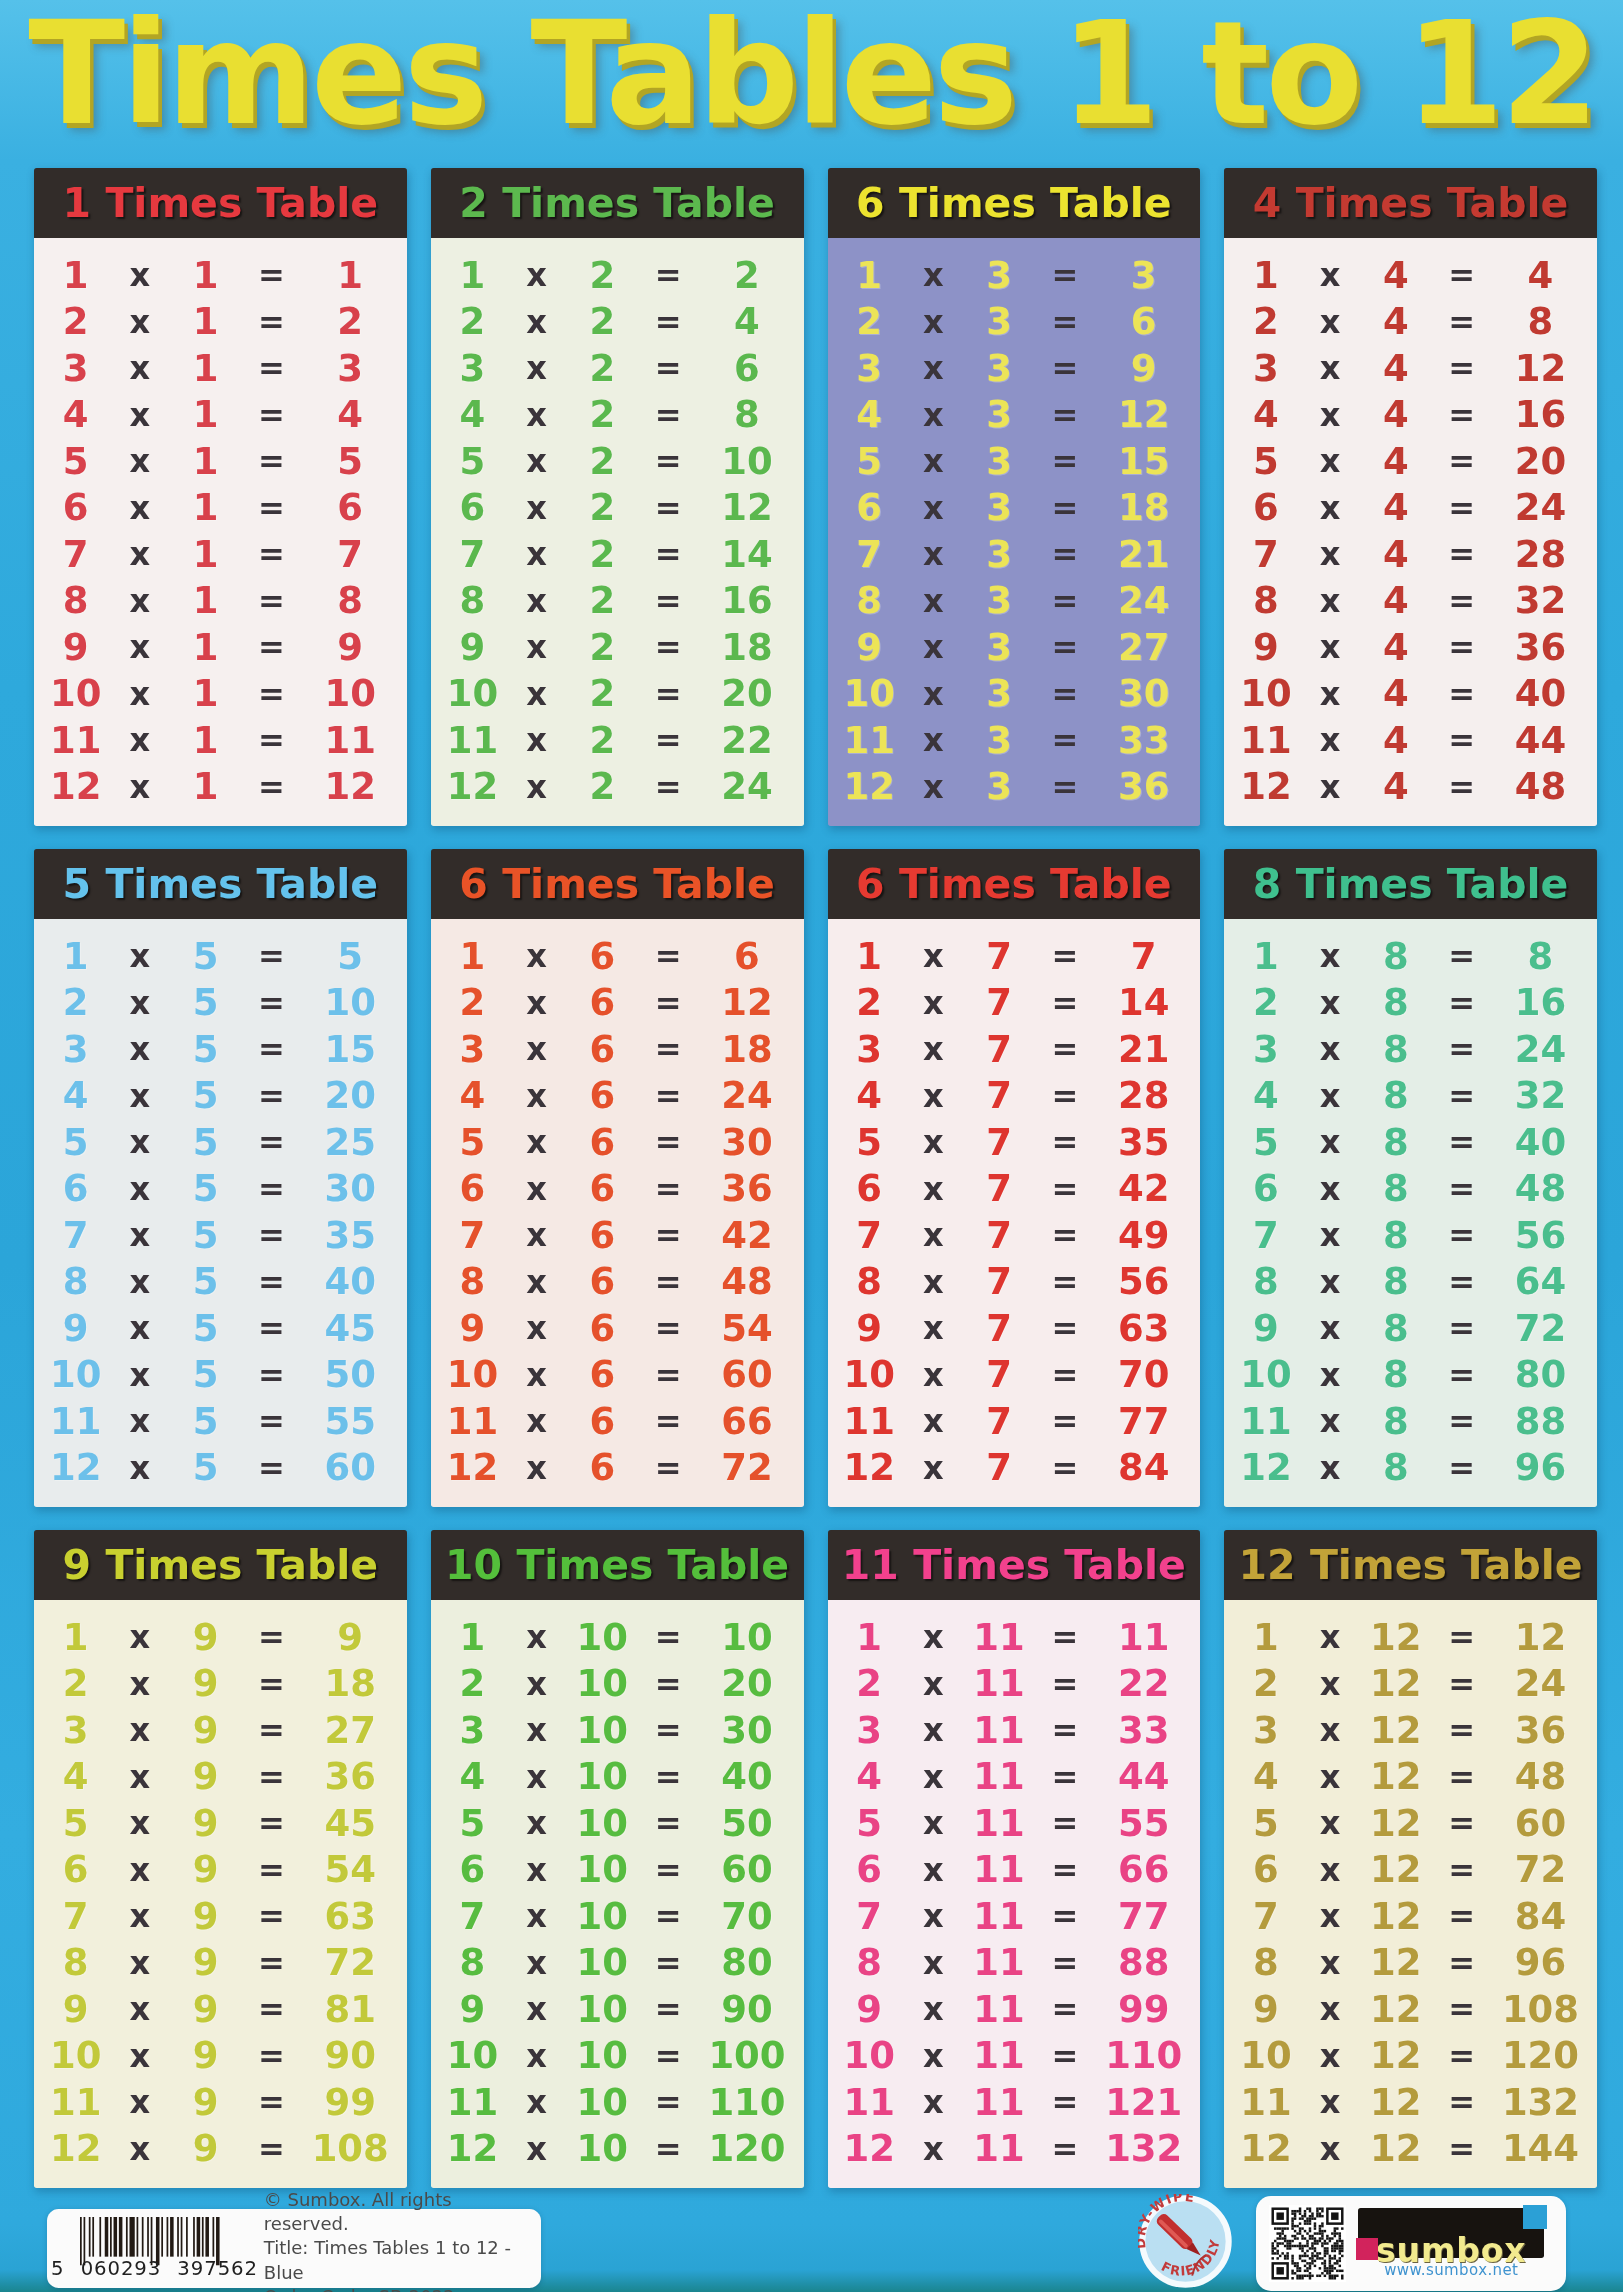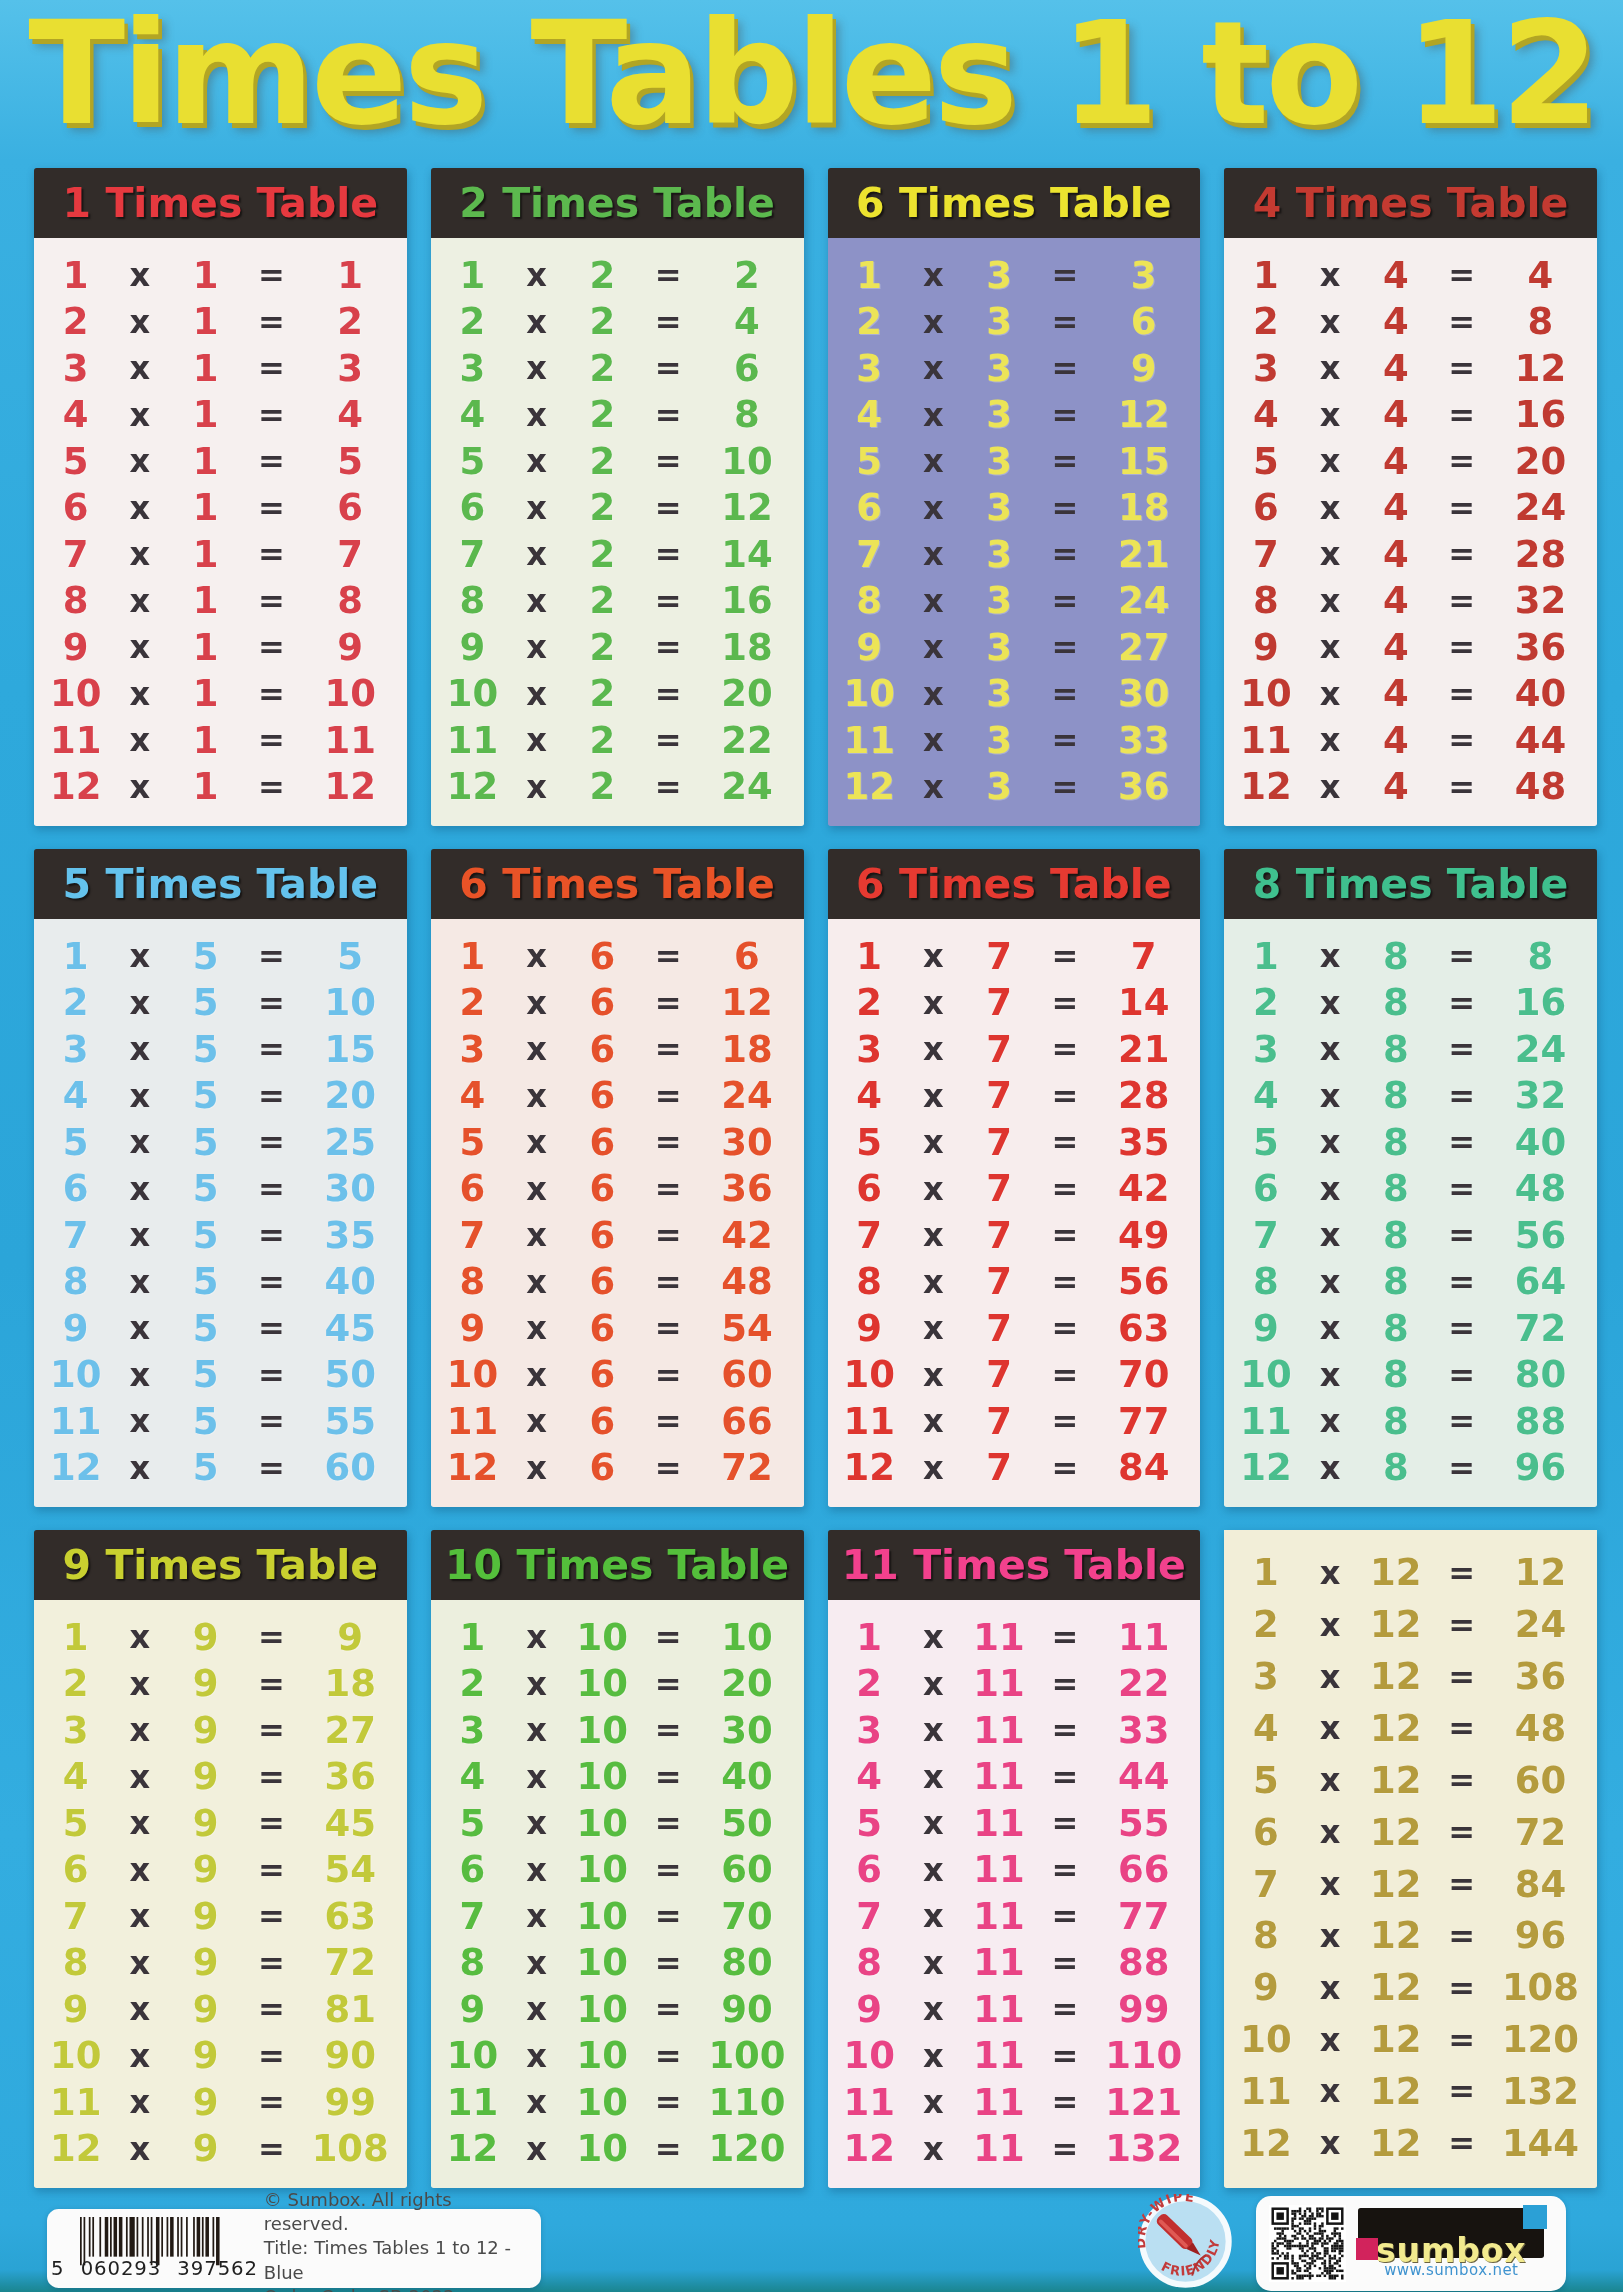--- a/index.html
+++ b/index.html
@@ -1092,20 +1092,23 @@
           <div class="row">
             <span>12</span>
             <span class="op">x</span>
             <span>11</span>
             <span class="op">=</span>
             <span>132</span>
           </div>
         </div>
   </div>
       <div class="panel" style="--head: #c2a338; --num: #b49b3d; --bg: #f2eed8; --op: #3a343a;">
+    <div class="panel-header">
+      <span>12 Times Table</span>
+    </div>
     <div class="panel-body">
           <div class="row">
             <span>1</span>
             <span class="op">x</span>
             <span>12</span>
             <span class="op">=</span>
             <span>12</span>
           </div>
           <div class="row">
             <span>2</span>

